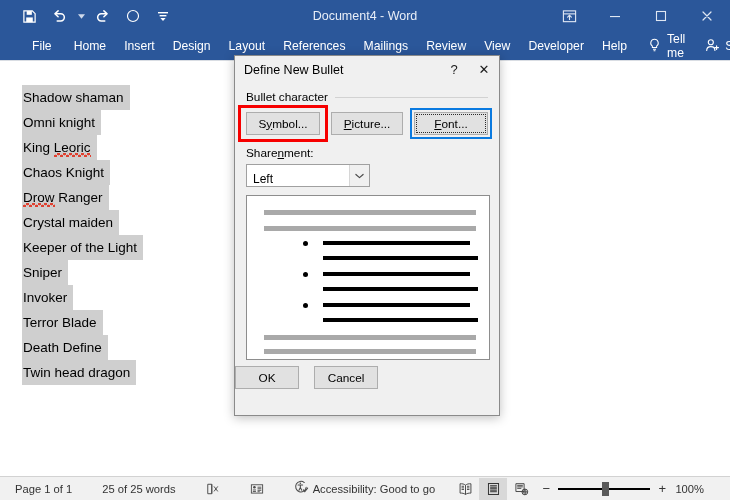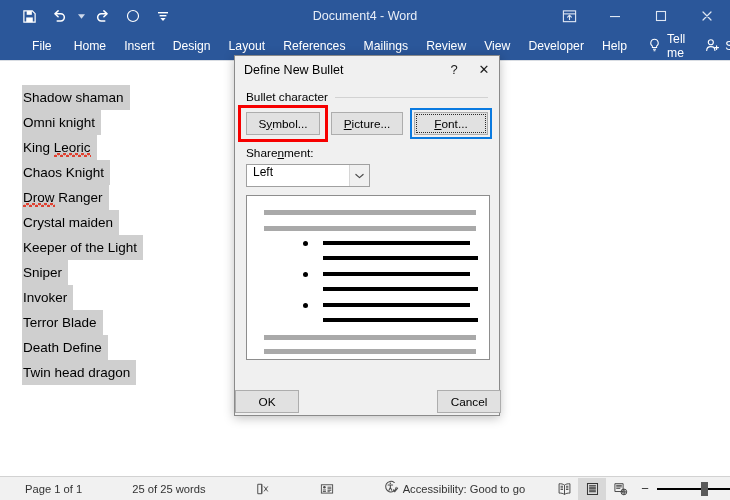--- a/index.html
+++ b/index.html
@@ -111,21 +111,21 @@
 
   
   .statusbar {
     position: absolute; left: 0; top: 476px;
     width: 730px; height: 24px;
     background: #f1f1f1;
     border-top: 1px solid #d2d2d2;
     display: flex; align-items: center;
     font-size: 11.2px; color: #333333;
   }
-  .sb-item { padding: 0 25px; display: flex; align-items: center; gap: 4px; height: 24px; white-space: nowrap; }
+  .sb-item { padding: 0 15px; display: flex; align-items: center; gap: 4px; height: 24px; white-space: nowrap; }
   .sb-right { margin-left: auto; display: flex; align-items: center; height: 24px; }
   .view-btn {
     width: 28px; height: 22px;
     display: flex; align-items: center; justify-content: center;
     color: #4a4a4a;
   }
   .view-btn.active { background: #d8d8d8; }
   .zoom-wrap { display: flex; align-items: center; gap: 7px; padding: 0 8px 0 6px; }
   .zoom-track {
     width: 92px; height: 2px; background: #000000;
@@ -204,21 +204,21 @@
     border: 1px dotted #2a2a2a;
     pointer-events: none;
   }
 
   .field-label { font-size: 11.8px; color: #000000; margin-top: 11px; }
   .combo {
     margin-top: 4px;
     width: 124px; height: 23px;
     background: #ffffff;
     border: 1px solid #a0a0a0;
-    display: flex; align-items: flex-start; gap: 40px;
+    display: flex; align-items: flex-end; gap: 40px;
   }
   .combo-val { flex: 1; padding-left: 6px; font-size: 12px; color: #000000; }
   .combo-arrow {
     width: 20px; height: 21px;
     border-left: 1px solid #d6d6d6;
     background: #f0f0f0;
     display: flex; align-items: center; justify-content: center;
   }
 
   .preview-box {
@@ -240,23 +240,23 @@
   }
   .pv-bullet {
     position: absolute;
     width: 5px; height: 5px;
     border-radius: 50%;
     background: #000000;
   }
 
   .dlg-footer {
     position: absolute;
-    left: 0; bottom: 2px;
+    left: 0; bottom: 26px;
     width: 266px;
-    display: flex; justify-content: space-between; 
+    display: flex; justify-content: flex-start; gap: 15px;
   }
   .footbtn {
     width: 64px; height: 23px;
     background: #e1e1e1;
     border: 1px solid #adadad;
     font-size: 11.8px; color: #000000;
     display: flex; align-items: center; justify-content: center;
   }
 </style>
 </head>

